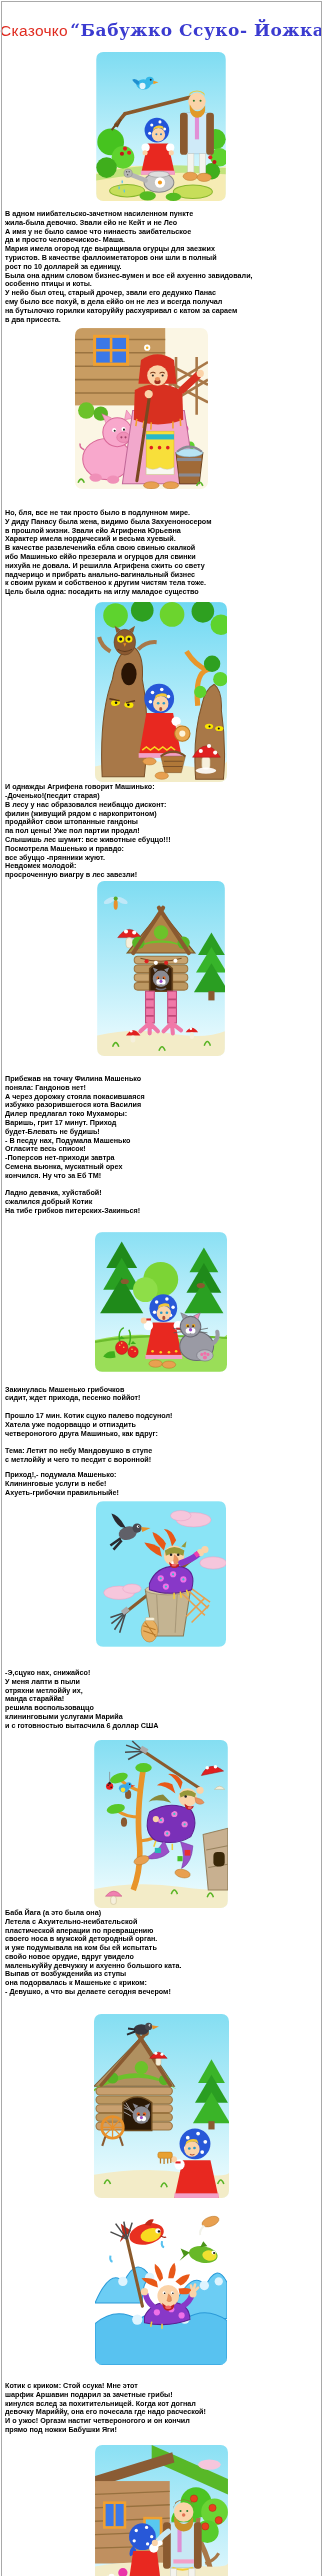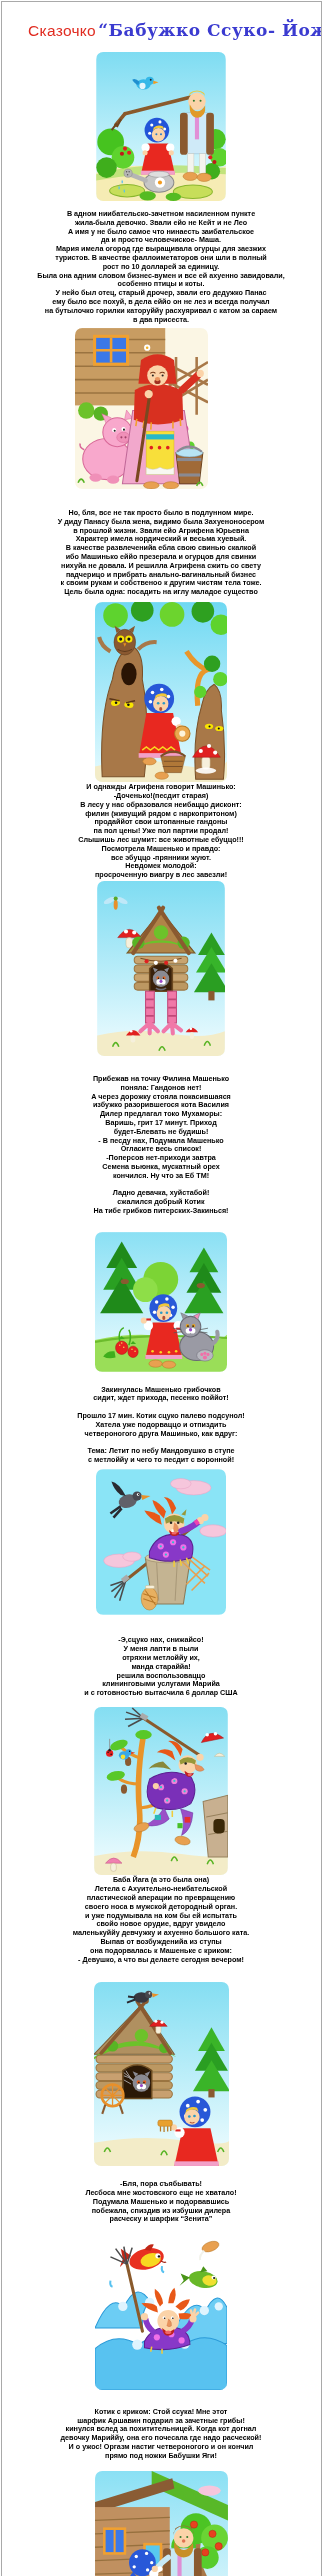--- a/index.html
+++ b/index.html
@@ -1,24 +1,24 @@
 <!DOCTYPE html>
 <html style="font-size:8.2px"><head>
 <meta charset="utf-8">
 <style>
   html,body{margin:0;padding:0;background:#fff;}
   .page{position:relative;width:322px;height:3045px;background:#fff;overflow:hidden;
         font-family:"Liberation Sans",sans-serif;}
   .frame{position:absolute;left:1px;top:1px;width:319px;height:3042px;
          border:0.5px solid #a9a9a9;pointer-events:none;}
   .title{margin-top:18.5px;text-align:center;line-height:23px;white-space:nowrap;}
-  .t-red{color:#e02b20;font-size:15.5px;letter-spacing:0.3px;padding-left:28px;}
+  .t-red{color:#e02b20;font-size:15.5px;letter-spacing:0.3px;}
   .t-blue{color:#3b3bd0;font-family:"DejaVu Serif",serif;font-weight:bold;
           font-size:17px;letter-spacing:0.5px;}
-  .para{white-space:pre-line;text-align:center;font-size:7.2px;line-height:8.8px;
+  .para{white-space:pre-line;text-align:left;font-size:7.2px;line-height:8.8px;
         font-weight:bold;color:#000;width:312px;margin-left:auto;margin-right:auto;}
   .ill-wrap{display:flex;justify-content:center;}
   .ill-wrap.shift-left{justify-content:flex-start;padding-left:75px;}
   .ill{border-radius:7.2px;display:block;}
 </style>
 </head>
 <body>
 
 <div class="page">
   <div class="frame"></div>
@@ -547,20 +547,23 @@
 
   <div class="para" style="margin-top:13.4px">Закинулась Машенько грибочков
 сидит, ждет прихода, песенко поййот!
 
 Прошло 17 мин. Котик сцуко палево подсунол!
 Хатела уже подорваццо и  отпиздить
 четвероногого друга Машинько, как вдруг:
 
 Тема: Летит по небу Мандовушко в ступе
 с метлоййу и чего то песдит с воронной!</div>
+  <div class="para" style="margin-top:6.2px">Приход!,- подумала Машенько:
+Клининговые услуги в небе!
+Ахуеть-грибочки правильныйе!</div>
 
   <div class="ill-wrap" style="margin-top:4.1px">
     <svg class="ill" width="130" height="146" viewBox="0 0 253 283">
       <rect width="253" height="283" fill="#8ae4f6"></rect>
       <g fill="#f6c6dc" stroke="#e8a0c4">
         <ellipse cx="190" cy="36" rx="34" ry="14"></ellipse>
           <ellipse cx="165" cy="28" rx="20" ry="10"></ellipse>
         <ellipse cx="228" cy="120" rx="26" ry="12"></ellipse>
           <ellipse cx="45" cy="178" rx="30" ry="13"></ellipse>
         <ellipse cx="70" cy="170" rx="18" ry="9"></ellipse>
@@ -866,25 +869,20 @@
               <line x1="136" y1="280" x2="136" y2="291"></line>
             <line x1="143" y1="280" x2="143" y2="290"></line>
               <line x1="149" y1="280" x2="149" y2="289"></line>
           </g>
         </g>
       </g>
       <path d="M20,330 q6,-16 12,0 M130,336 q6,-16 12,0 M240,330 q6,-16 12,0" stroke="#58b424" stroke-width="3" fill="none"></path>
     </svg>
   </div>
 
-  <div class="para" style="margin-top:14.4px">-Бля, пора съябывать!
-Лесбоса мне жостовского еще не хватало!
-Подумала Машенько и подорвавшись
-побежала, спиздив из избушки дилера
-расческу и шарфик “Зенита”</div>
 
   <div class="ill-wrap" style="margin-top:6.2px">
     <svg class="ill" width="132" height="160" viewBox="0 0 256 310">
       <rect width="256" height="310" fill="#ffffff"></rect>
       <g>
         <path d="M0,190 Q30,120 56,150 Q80,96 108,140 Q90,150 92,190 Z" fill="#6ccdf4" stroke="#2a9ad8" stroke-width="2"></path>
         <path d="M150,200 Q190,120 214,158 Q236,110 256,150 L256,220 L150,220 Z" fill="#6ccdf4" stroke="#2a9ad8" stroke-width="2"></path>
         <path d="M0,230 Q40,196 84,222 Q130,192 176,220 Q216,196 256,224 L256,310 L0,310 Z" fill="#58c2f0" stroke="#2a9ad8" stroke-width="2"></path>
         <g fill="#dff4fe">
           <circle cx="54" cy="148" r="9"></circle>

